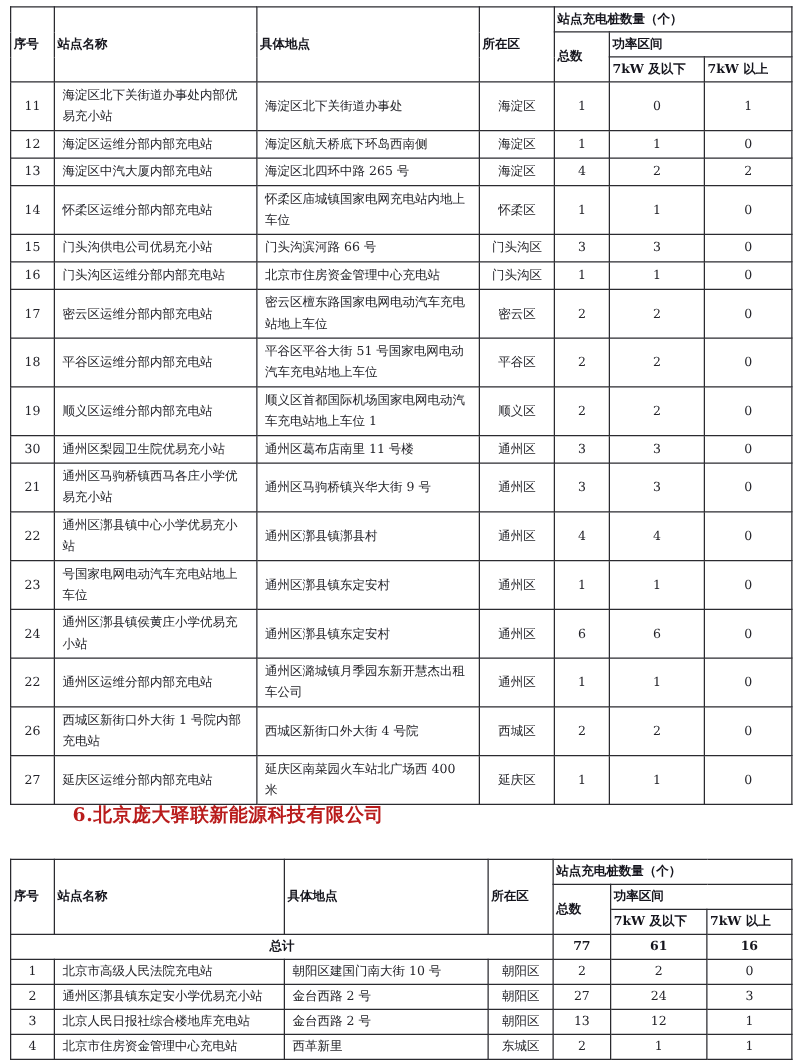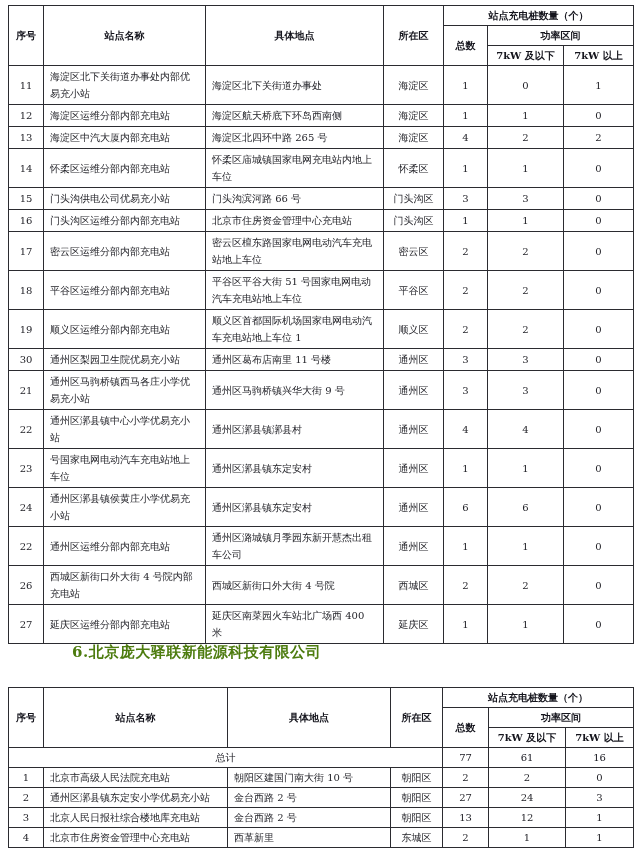--- a/index.html
+++ b/index.html
@@ -26,35 +26,35 @@
   th, td {
     border: 1px solid #2b2b30;
     font-size: 10px;
     line-height: 17px;
     overflow: hidden;
     word-break: break-all;
   }
   th {
     font-weight: bold;
     color: #15151d;
-    text-align: center;
+    text-align: left;
     padding: 1px 2px;
     height: 17px;
   }
   td.center { text-align: center; padding: 2px 1px; }
   td.left   { text-align: left;   padding: 2px 6px; }
   #t2 td.center, #t2 td.left { padding-top: 1px; padding-bottom: 1px; }
-  tr.total-row td { font-weight: normal; color: #15151d; }
+  tr.total-row td { font-weight: bold; color: #15151d; }
   .heading {
     position: absolute;
-    left: 72px;
+    left: 58px;
     top: 643px;
     font-size: 15px;
     font-weight: bold;
-    color: #4d7c0f;
+    color: #b91c1c;
     letter-spacing: 0.5px;
     white-space: nowrap;
   }
 </style>
 </head>
 <body>
 
 <div class="page">
 
   <table class="stations" id="t1">
@@ -215,21 +215,21 @@
           <td class="center">22</td>
           <td class="left">通州区运维分部内部充电站</td>
           <td class="left">通州区潞城镇月季园东新开慧杰出租车公司</td>
           <td class="center">通州区</td>
           <td class="center">1</td>
           <td class="center">1</td>
           <td class="center">0</td>
         </tr>
         <tr>
           <td class="center">26</td>
-          <td class="left">西城区新街口外大街 4 号院内部充电站</td>
+          <td class="left">西城区新街口外大街 1 号院内部充电站</td>
           <td class="left">西城区新街口外大街 4 号院</td>
           <td class="center">西城区</td>
           <td class="center">2</td>
           <td class="center">2</td>
           <td class="center">0</td>
         </tr>
         <tr>
           <td class="center">27</td>
           <td class="left">延庆区运维分部内部充电站</td>
           <td class="left">延庆区南菜园火车站北广场西 400 米</td>

